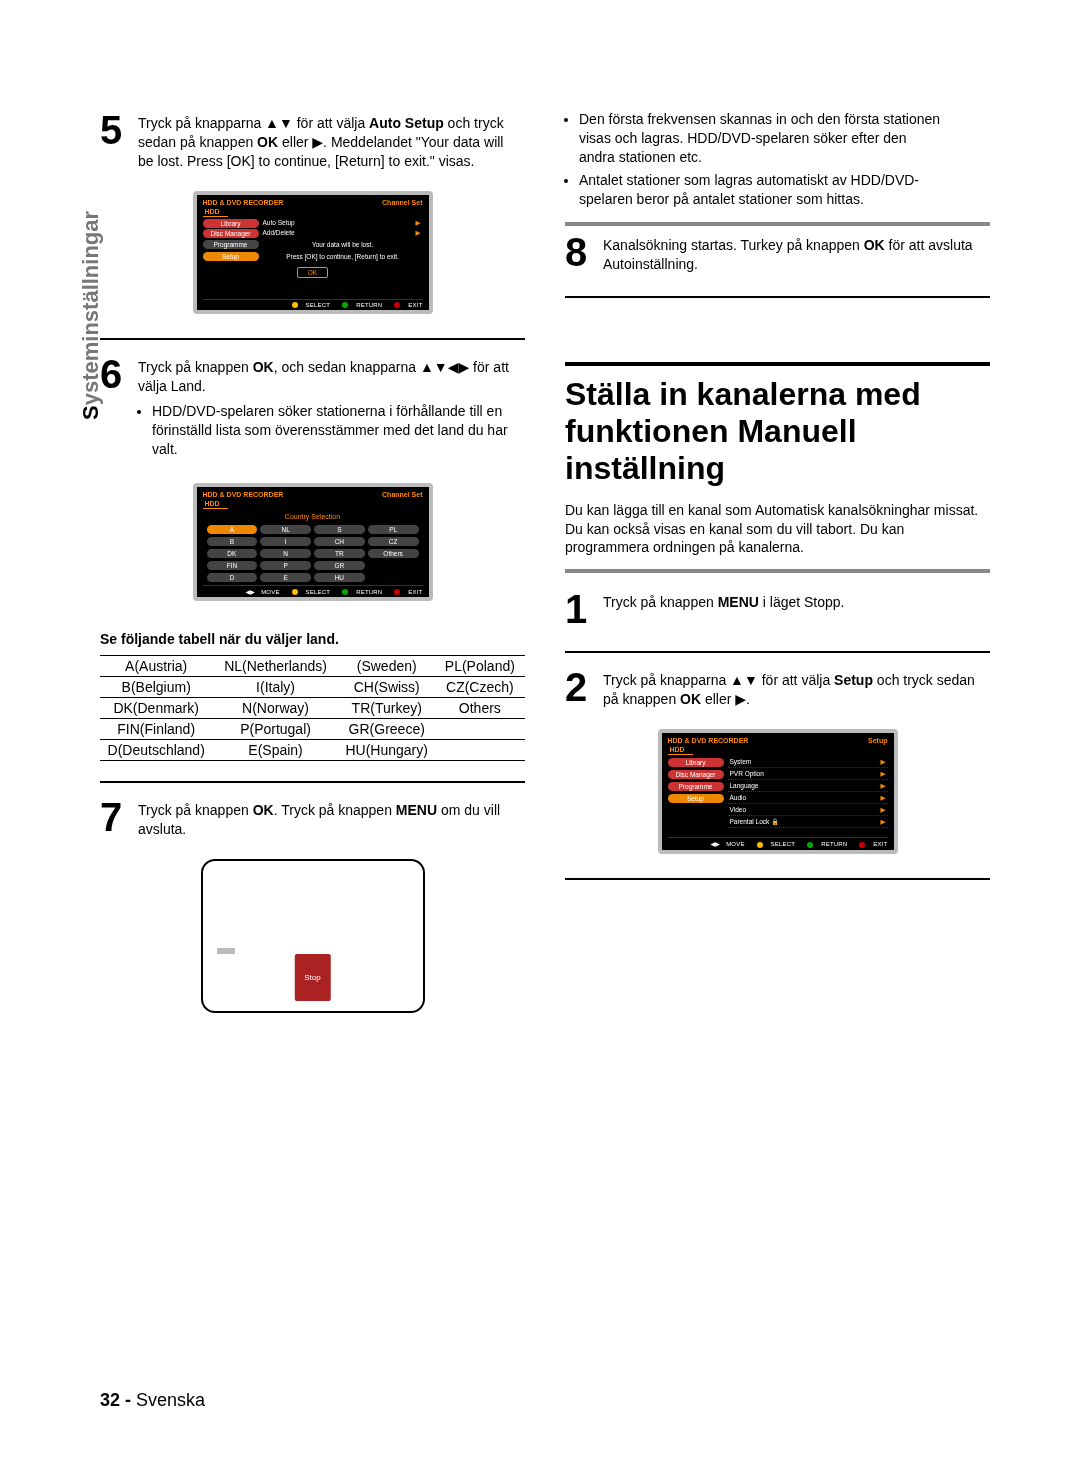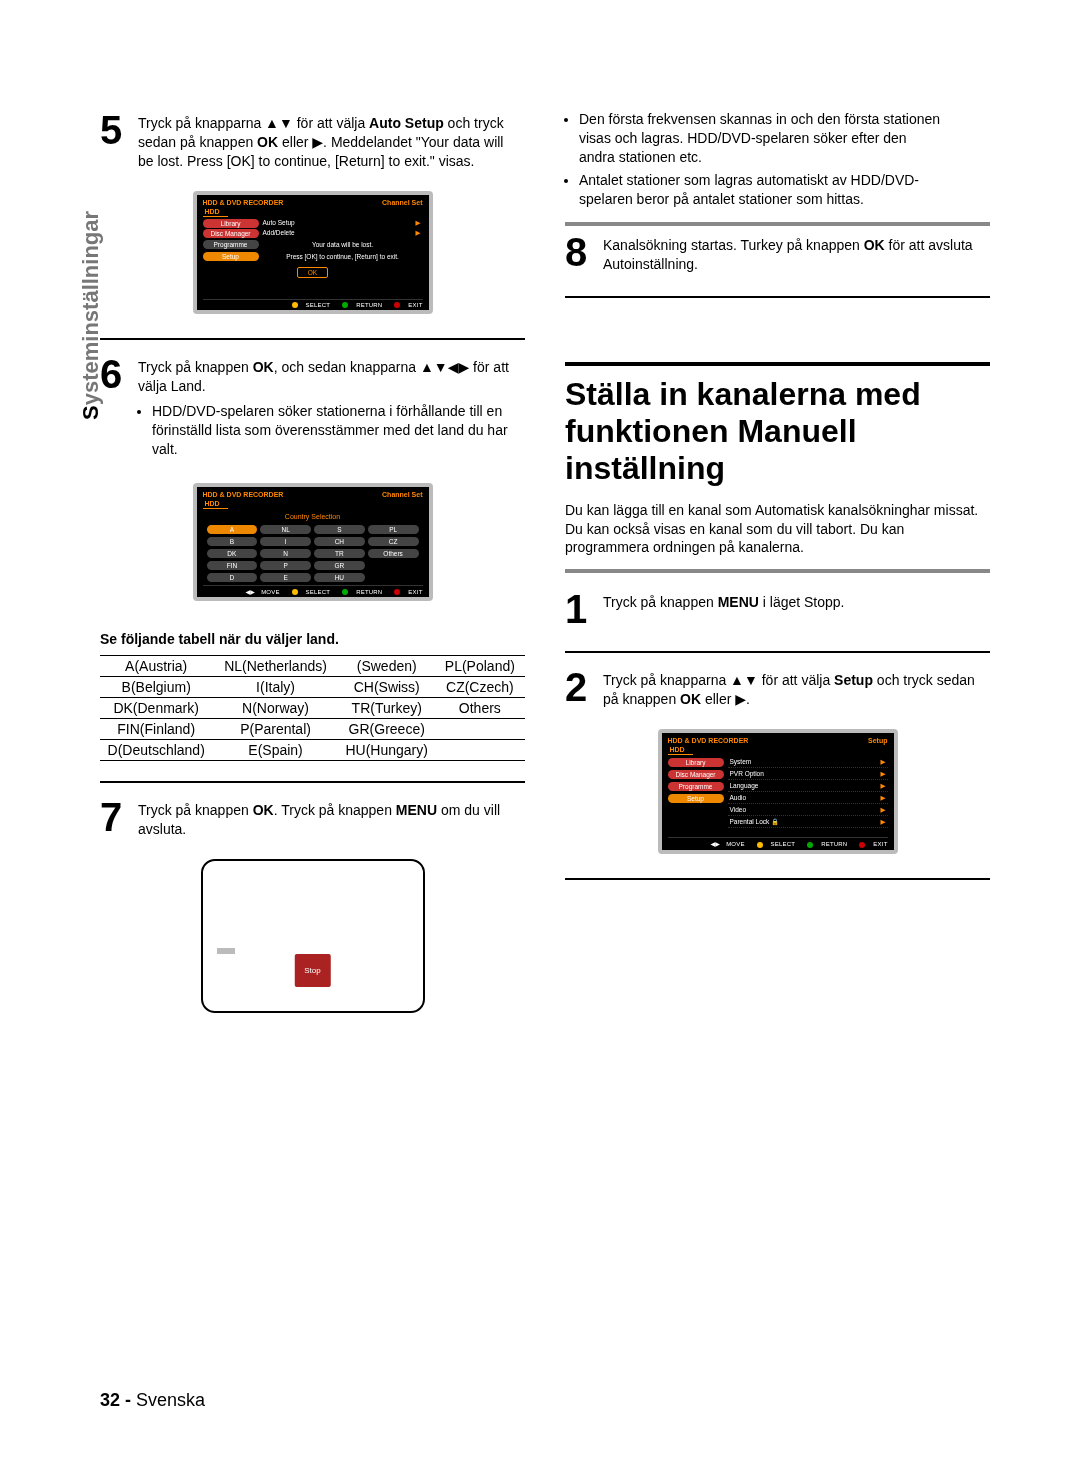--- a/index.html
+++ b/index.html
@@ -110,21 +110,21 @@
     position: relative;
   }
   .tv-stop {
     position:absolute;
     left: 50%;
     top: 62%;
     transform: translateX(-50%);
     background:#a22;
     color:#fff;
     font-size:8px;
-    padding:12px 10px;
+    padding:19px 10px;
     border-radius:2px;
   }
   .tv-bar {
     position:absolute;
     left: 14px;
     top: 58%;
     width: 18px; height:6px;
     background:#bbb;
   }
 
@@ -283,21 +283,21 @@
               <td>CZ(Czech)</td>
             </tr>
             <tr>
               <td>DK(Denmark)</td>
               <td>N(Norway)</td>
               <td>TR(Turkey)</td>
               <td>Others</td>
             </tr>
             <tr>
               <td>FIN(Finland)</td>
-              <td>P(Parental)</td>
+              <td>P(Portugal)</td>
               <td>GR(Greece)</td>
               <td></td>
             </tr>
             <tr>
               <td>D(Deutschland)</td>
               <td>E(Spain)</td>
               <td>HU(Hungary)</td>
               <td></td>
             </tr>
           </tbody>

